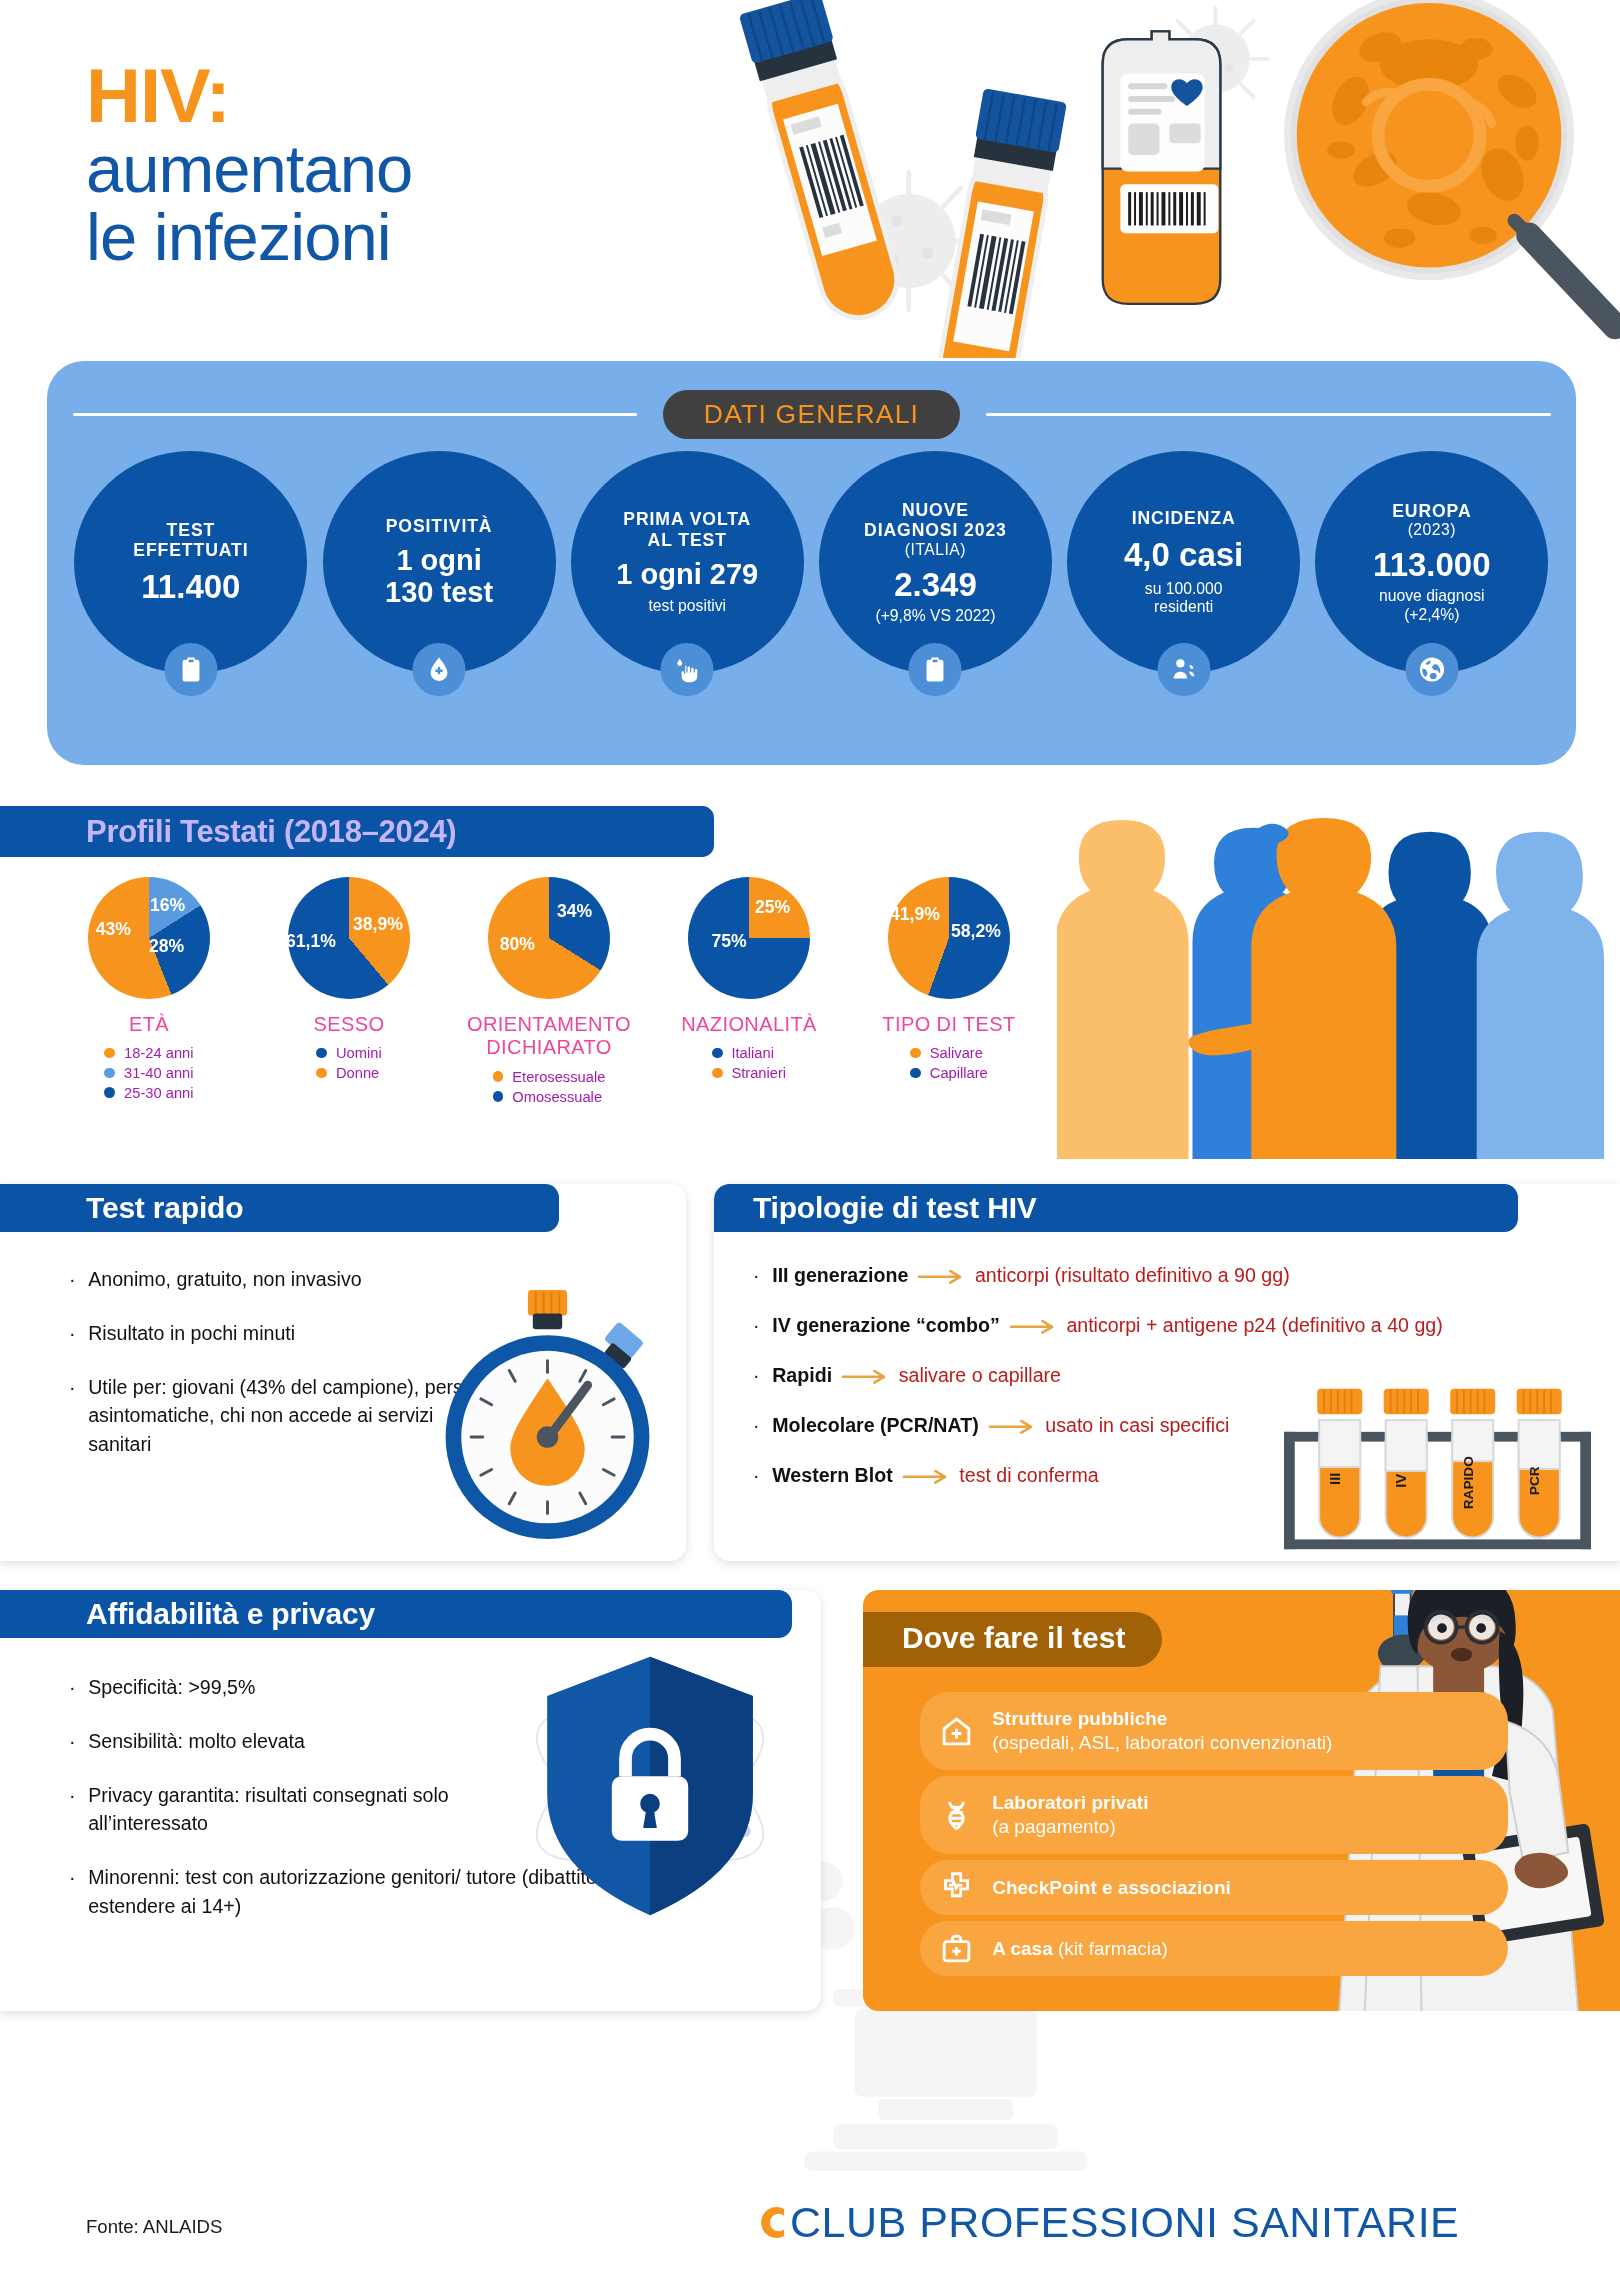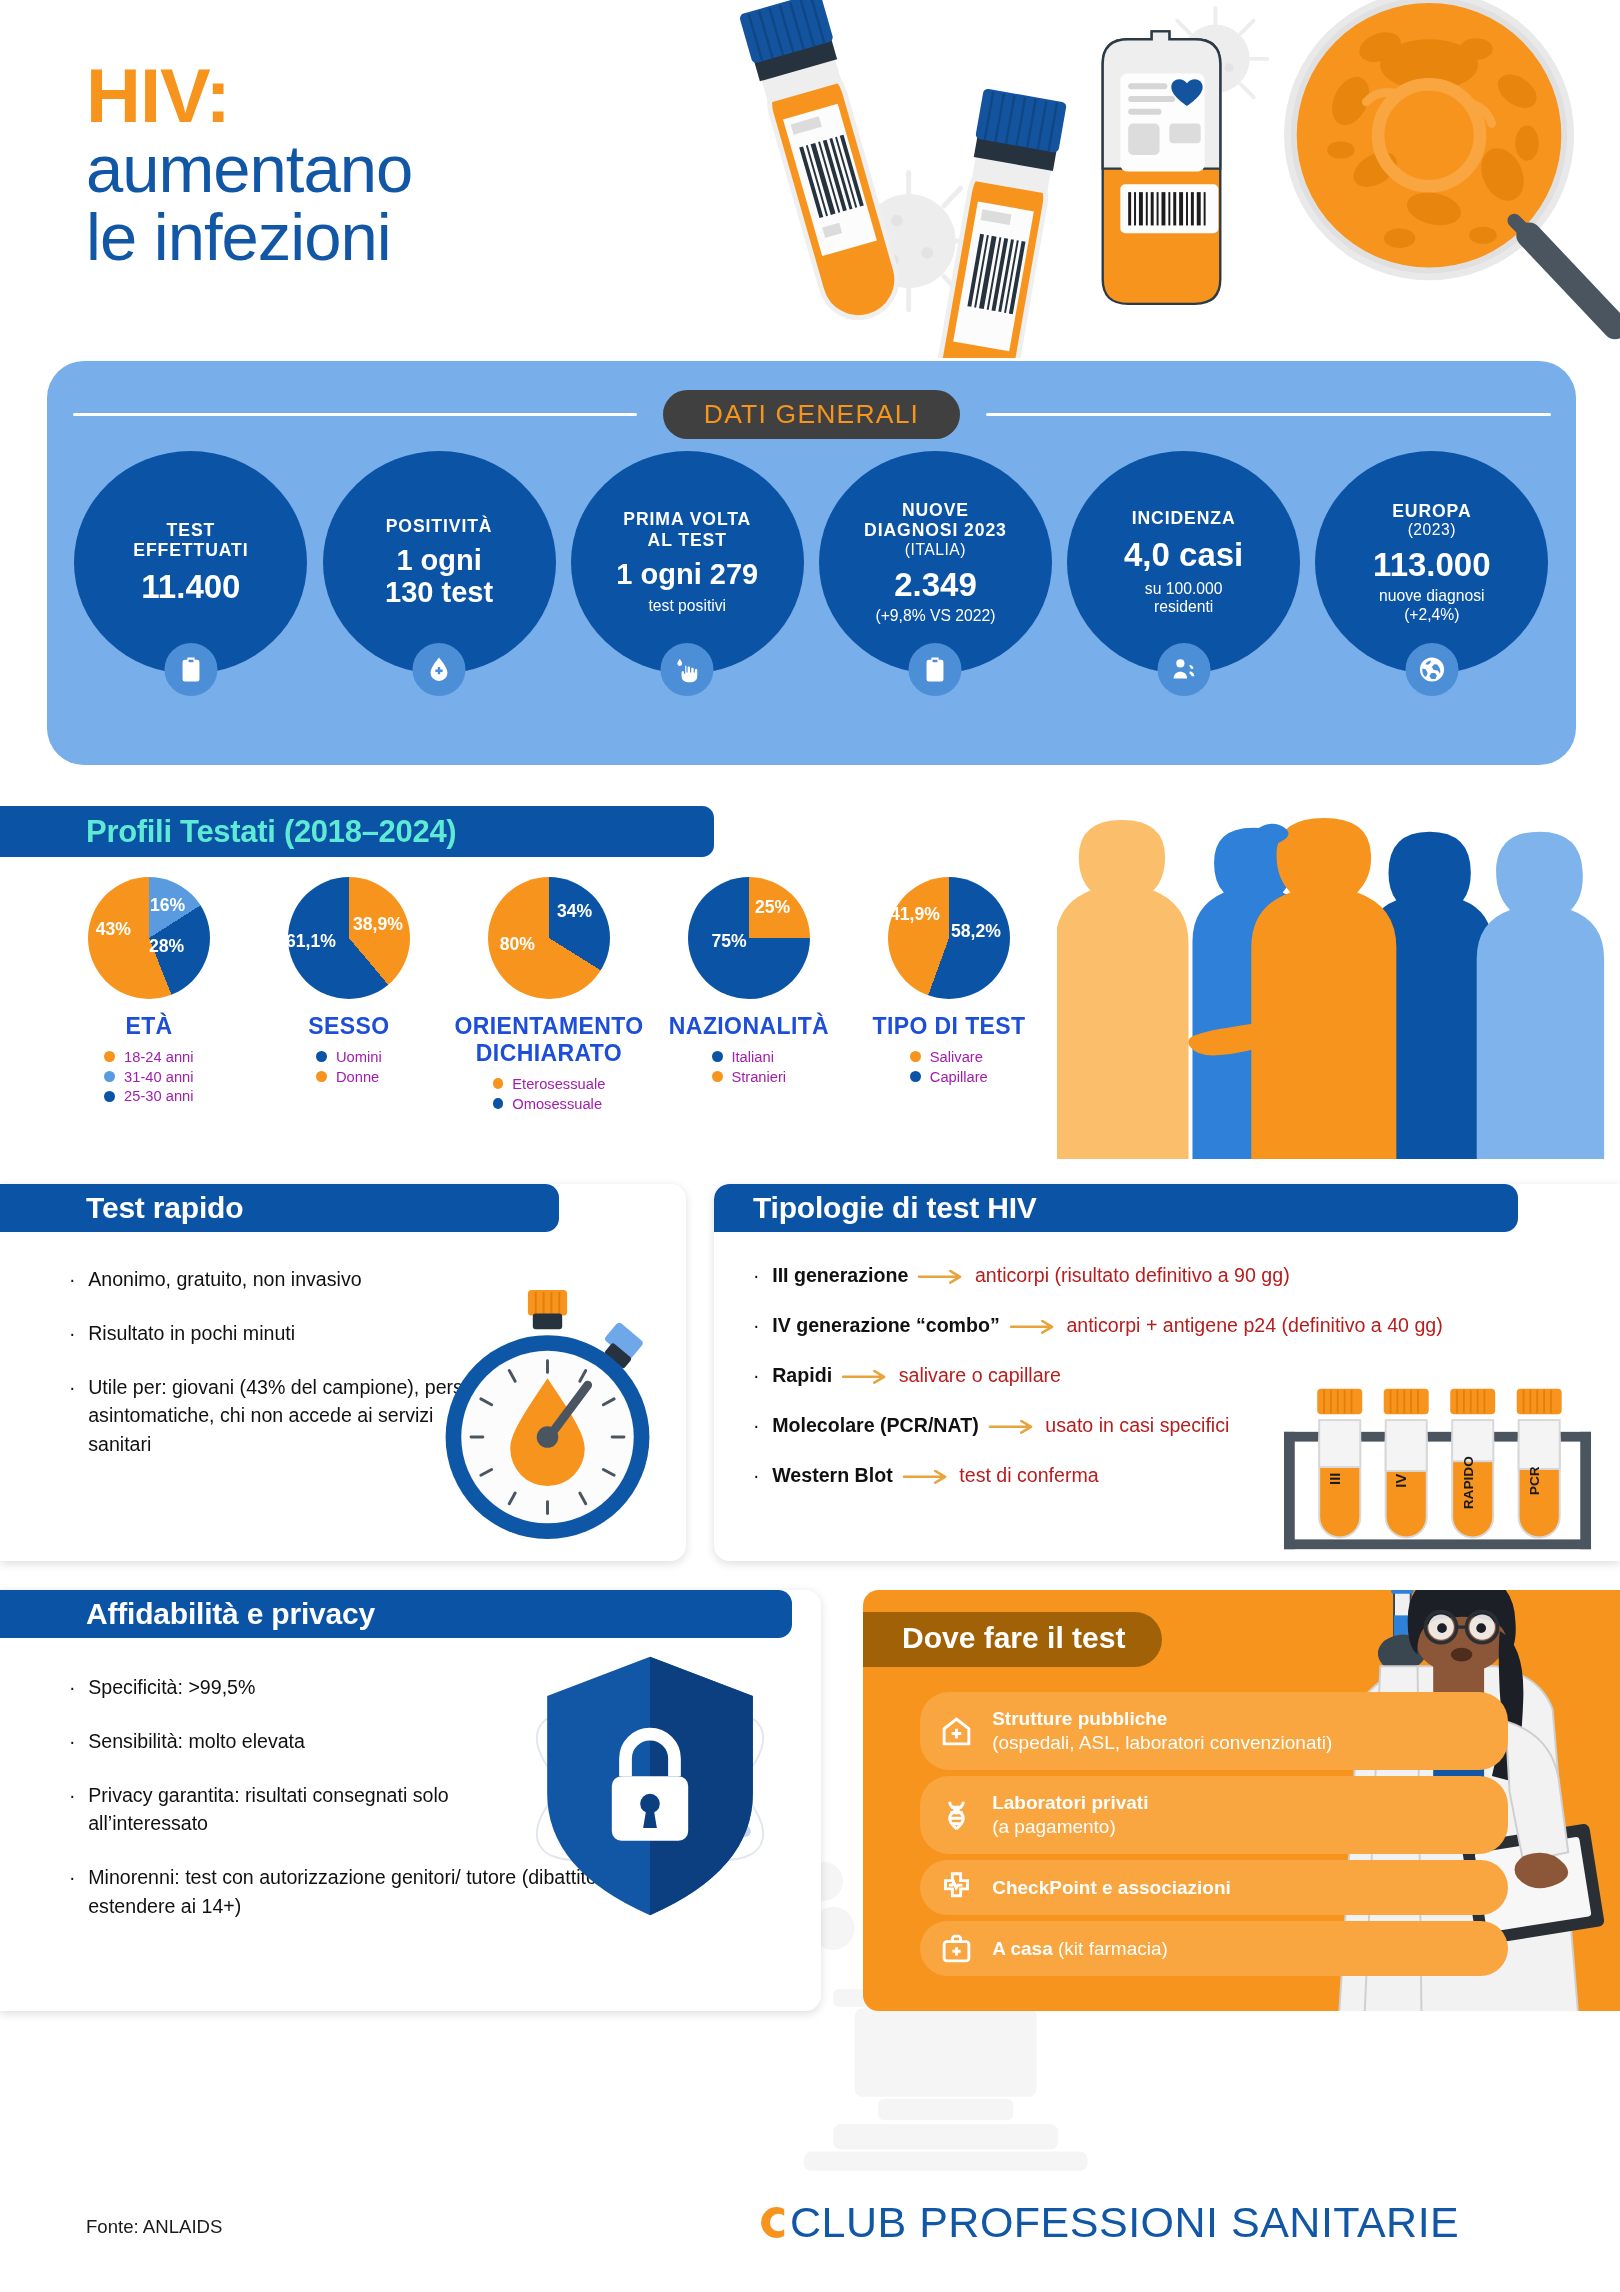--- a/index.html
+++ b/index.html
@@ -48,26 +48,26 @@
     display:flex; align-items:center; justify-content:center;
   }
   .b-icon svg { width:29px; height:29px; fill:#fff; }
 
   
   .profili { position:absolute; left:0; top:806px; width:1620px; height:353px; }
   .profili-head {
     position:absolute; left:0; top:0; width:714px; height:51px; background:#0B53A4;
     border-radius:0 11.8px 11.8px 0; display:flex; align-items:center; padding-left:86px;
   }
-  .profili-head span { color:#5eead4; font-size:31px; font-weight:700; letter-spacing:-0.3px; }
+  .profili-head span { color:#c4b5fd; font-size:31px; font-weight:700; letter-spacing:-0.3px; }
   .pies { position:absolute; left:49px; top:71px; width:1000px; display:flex; }
   .pie-col { width:200px; display:flex; flex-direction:column; align-items:center; }
   .pie { width:122px; height:122px; border-radius:50%; position:relative; }
   .pie-lbl { position:absolute; font-size:17.6px; font-weight:700; color:#fff; white-space:nowrap; }
-  .pie-title { margin-top:13.7px; font-size:23px; font-weight:700; color:#1d4ed8; letter-spacing:0.4px; text-align:center; line-height:1.18; }
+  .pie-title { margin-top:13.7px; font-size:20px; font-weight:400; color:#ec4899; letter-spacing:0.4px; text-align:center; line-height:1.18; }
   .pie-legend { margin-top:8.8px; display:flex; flex-direction:column; gap:3.9px; }
   .lg-row { display:flex; align-items:center; gap:8.8px; }
   .lg-dot { width:10.8px; height:10.8px; border-radius:50%; flex:0 0 auto; }
   .lg-txt { font-size:14.7px; color:#a21caf; white-space:nowrap; }
   .people-art { position:absolute; left:1057px; top:7.8px; width:564px; height:345px; }
 
   
   .card { position:absolute; background:#fff; border-radius:15.7px;
           box-shadow:0 2.9px 9.8px rgba(0,0,0,.13); overflow:hidden; }
   .card-head { height:48px; background:#0B53A4; display:flex; align-items:center; border-radius:0 13.7px 13.7px 0; }

